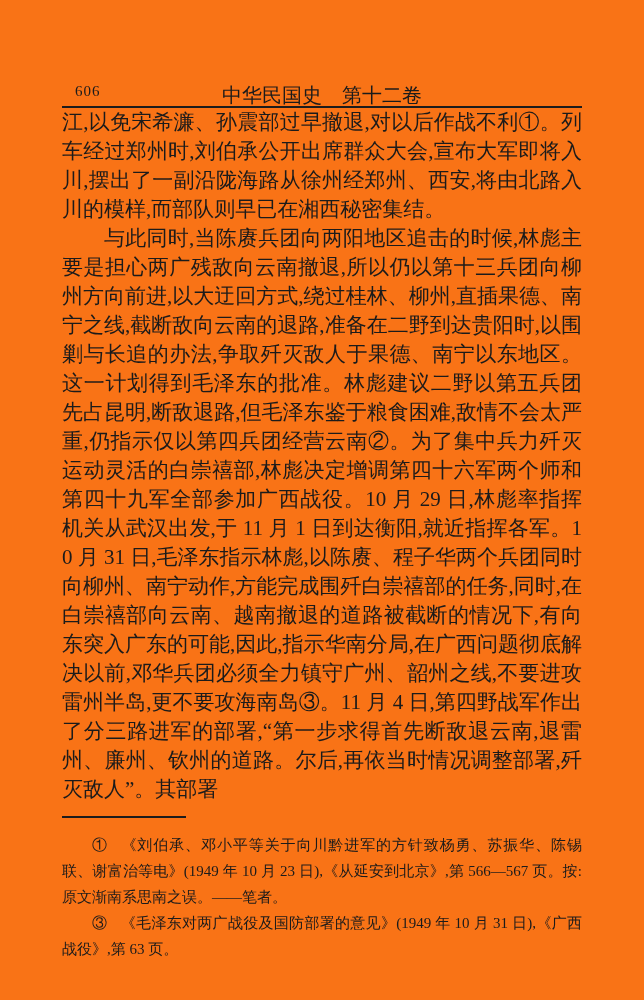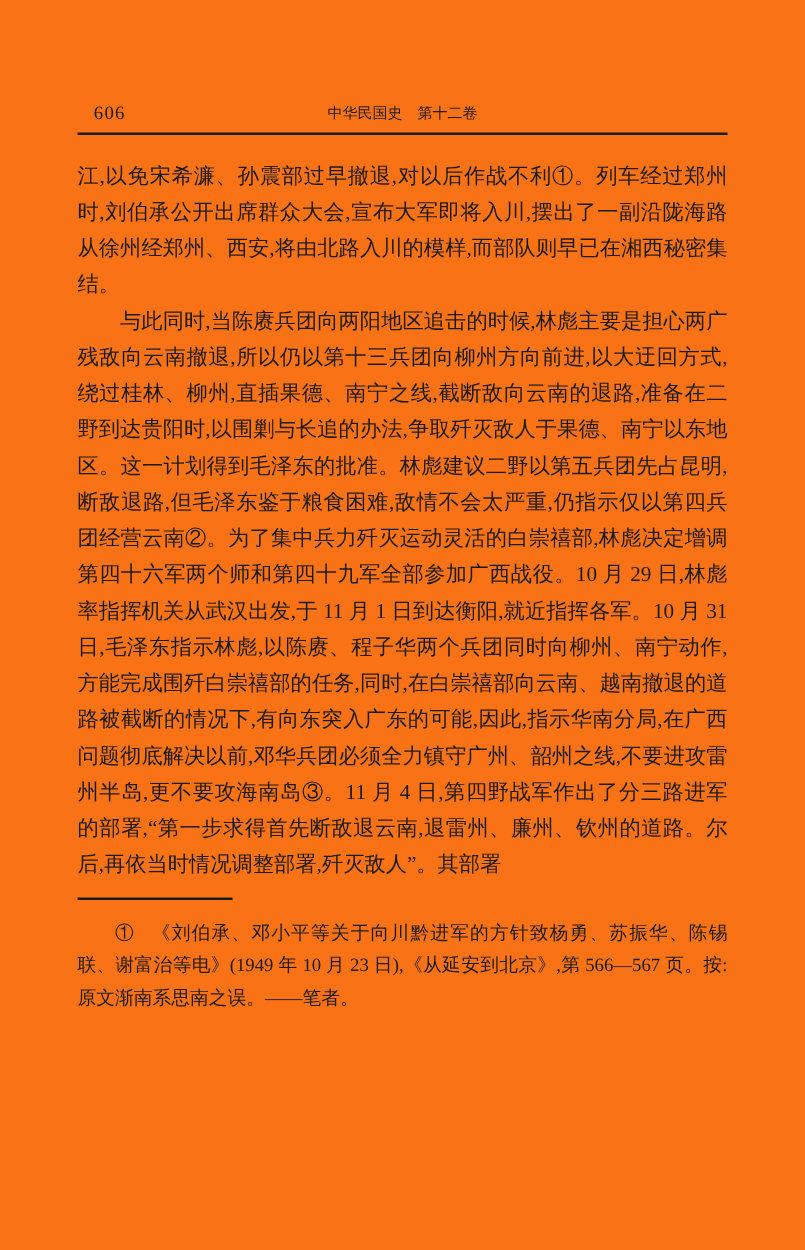--- a/index.html
+++ b/index.html
@@ -35,27 +35,26 @@
     left: 13px;
     top: 3px;
     font-size: 15px;
     letter-spacing: 1px;
   }
   .running-title {
     position: absolute;
     left: 50%;
     transform: translateX(-50%);
     top: 2px;
-    font-size: 12px;
+    font-size: 20px;
     white-space: nowrap;
   }
   
   .body-text {
-    margin-top: 18px;
-    font-size: 17px;
+    font-size: 21px;
     line-height: 29px;
     text-align: justify;
     text-justify: inter-ideograph;
   }
   .body-text p {
     margin: 0;
     word-break: break-all;
   }
   .para-indent {
     text-indent: 2em;
@@ -98,16 +97,19 @@
       <p class="para">江,以免宋希濂、孙震部过早撤退,对以后作战不利①。列车经过郑州时,刘伯承公开出席群众大会,宣布大军即将入川,摆出了一副沿陇海路从徐州经郑州、西安,将由北路入川的模样,而部队则早已在湘西秘密集结。</p>
       <p class="para para-indent">与此同时,当陈赓兵团向两阳地区追击的时候,林彪主要是担心两广残敌向云南撤退,所以仍以第十三兵团向柳州方向前进,以大迂回方式,绕过桂林、柳州,直插果德、南宁之线,截断敌向云南的退路,准备在二野到达贵阳时,以围剿与长追的办法,争取歼灭敌人于果德、南宁以东地区。这一计划得到毛泽东的批准。林彪建议二野以第五兵团先占昆明,断敌退路,但毛泽东鉴于粮食困难,敌情不会太严重,仍指示仅以第四兵团经营云南②。为了集中兵力歼灭运动灵活的白崇禧部,林彪决定增调第四十六军两个师和第四十九军全部参加广西战役。10 月 29 日,林彪率指挥机关从武汉出发,于 11 月 1 日到达衡阳,就近指挥各军。10 月 31 日,毛泽东指示林彪,以陈赓、程子华两个兵团同时向柳州、南宁动作,方能完成围歼白崇禧部的任务,同时,在白崇禧部向云南、越南撤退的道路被截断的情况下,有向东突入广东的可能,因此,指示华南分局,在广西问题彻底解决以前,邓华兵团必须全力镇守广州、韶州之线,不要进攻雷州半岛,更不要攻海南岛③。11 月 4 日,第四野战军作出了分三路进军的部署,“第一步求得首先断敌退云南,退雷州、廉州、钦州的道路。尔后,再依当时情况调整部署,歼灭敌人”。其部署</p>
     </main>
 
     <div class="footnote-separator"></div>
 
     <section class="footnotes">
       <p class="footnote">
         <span class="fn-marker">①</span><span>《刘伯承、邓小平等关于向川黔进军的方针致杨勇、苏振华、陈锡联、谢富治等电》(1949 年 10 月 23 日),《从延安到北京》,第 566—567 页。按:原文渐南系思南之误。——笔者。</span>
       </p>
+      <p class="footnote">
+        <span class="fn-marker">③</span><span>《毛泽东对两广战役及国防部署的意见》(1949 年 10 月 31 日),《广西战役》,第 63 页。</span>
+      </p>
     </section>
 
   </div>
 </div>
 
 </body></html>

